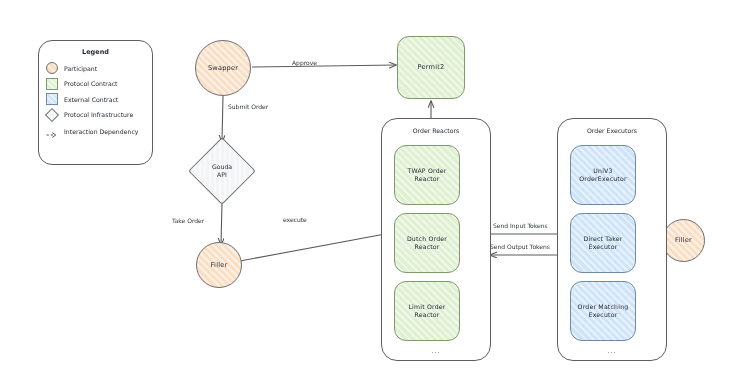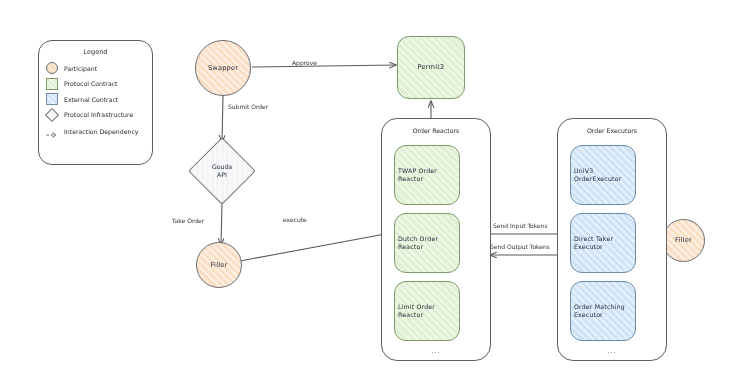--- a/index.html
+++ b/index.html
@@ -25,20 +25,21 @@
     pointer-events: none;
   }
 
   
   .node {
     position: absolute;
     box-sizing: border-box;
     display: flex;
     align-items: center;
     justify-content: center;
+    text-align: center;
     color: #1f2430;
     line-height: 1.25;
     letter-spacing: .2px;
   }
   .node .lbl { display: block; padding: 0 3px; }
 
   .circle {
     border-radius: 50%;
     border: 1.1px solid #6e6e70;
     background-color: #fadfc5;
@@ -203,21 +204,21 @@
     <path d="M490,234 L566,234" fill="none" stroke="#5a5a5c" stroke-width="1.1" marker-end="url(#arrowhead)"></path>
 
     <path d="M566,255 L490,255" fill="none" stroke="#5a5a5c" stroke-width="1.1" marker-end="url(#arrowhead)"></path>
 
     <path d="M625,176 L660,176" fill="none" stroke="#5a5a5c" stroke-width="1.1" marker-end="url(#arrowhead)"></path>
 
     <path d="M625,240 L661,240" fill="none" stroke="#5a5a5c" stroke-width="1.1" marker-end="url(#arrowhead)"></path>
   </svg>
 
   <div id="legend">
-    <div class="legend-title" style="font-size:6.5px;">Legend</div>
+    <div class="legend-title" style="font-size:6.5px;font-weight:bold;">Legend</div>
 
     <div class="legend-row" style="margin-top:6px;">
       <span class="legend-swatch sw-circle"></span>
       <span class="legend-text" style="font-size:6.2px;">Participant</span>
     </div>
 
     <div class="legend-row">
       <span class="legend-swatch sw-green"></span>
       <span class="legend-text" style="font-size:6.2px;">Protocol Contract</span>
     </div>

